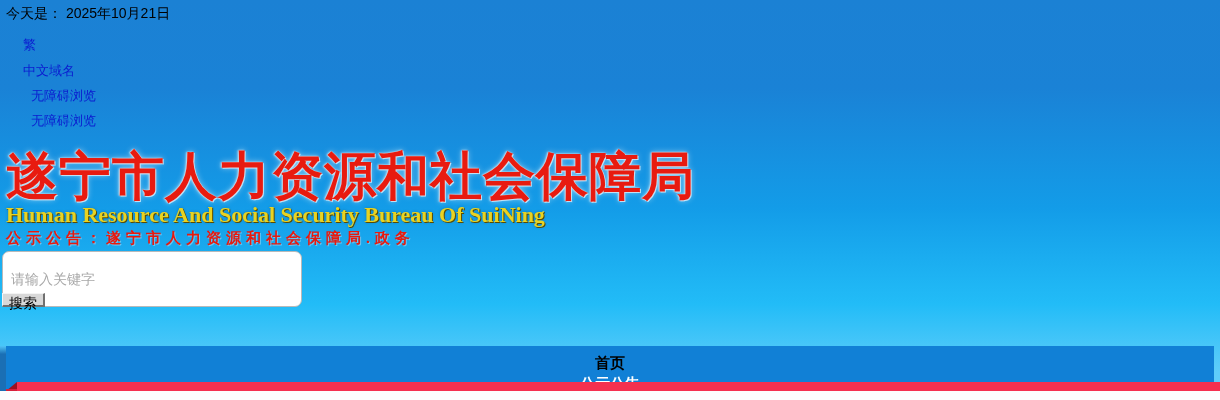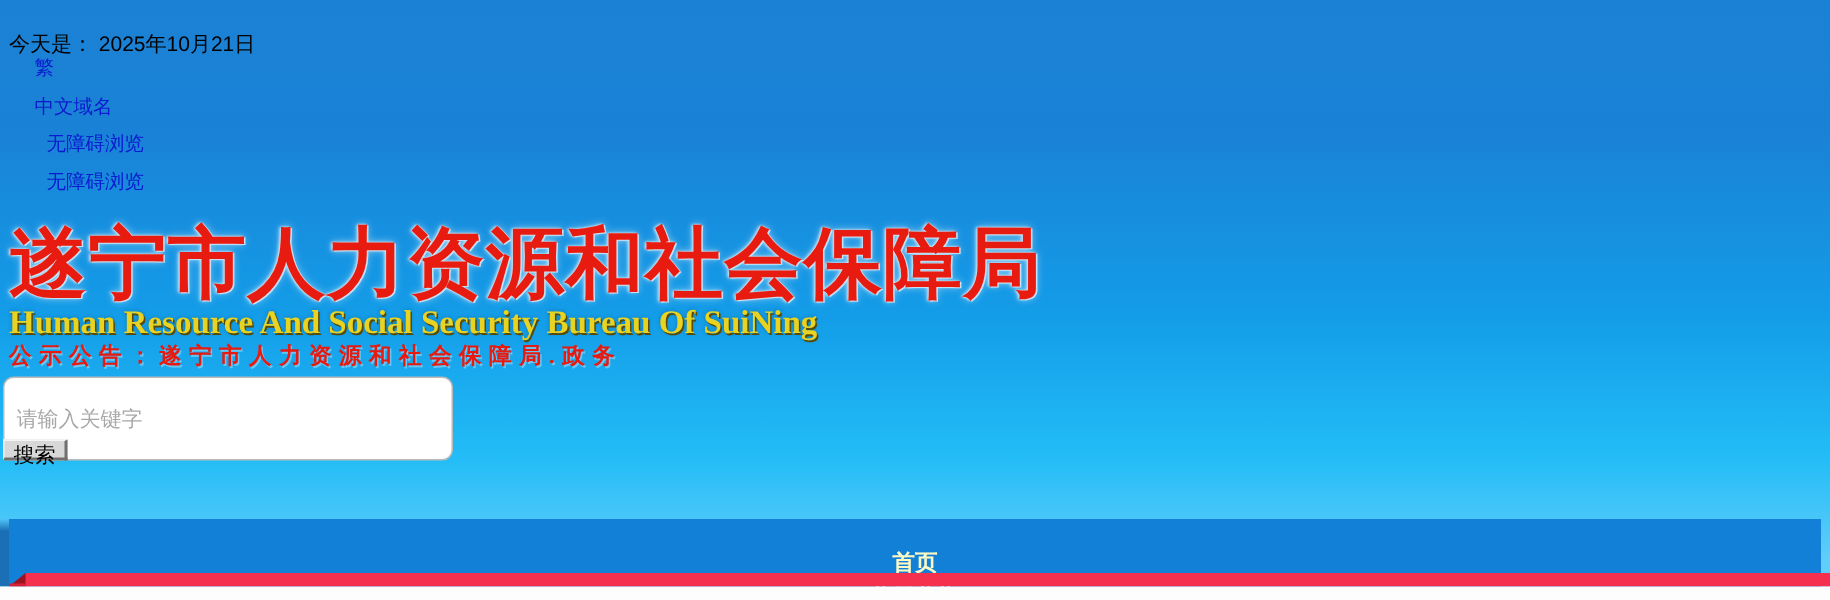--- a/index.html
+++ b/index.html
@@ -16,21 +16,21 @@
     position: relative;
     width: 1220px;
     height: 400px;
     background: linear-gradient(to bottom, #1b81d4 0%, #1a82d6 22%, #139ce8 52%, #22bcf7 76%, #5fcdfa 93%, #66cdfa 100%);
     overflow: hidden;
   }
   
   .date-line {
     position: absolute;
     left: 6px;
-    top: 20px;
+    top: 4px;
     font-size: 14px;
     line-height: 18px;
     color: #000000;
     white-space: nowrap;
     font-family: "Liberation Sans", "DejaVu Sans", sans-serif;
     text-align: center;
   }
   
   .util-link {
     position: absolute;
@@ -146,21 +146,21 @@
   }
   .nav-item {
     display: block;
     font-size: 15px;
     font-weight: bold;
     line-height: 21px;
     text-decoration: none;
     white-space: nowrap;
     font-family: "Liberation Sans", "DejaVu Sans", sans-serif;
   }
-  .nav-item.home { color: #fef9c3; padding-top: 19px; }
+  .nav-item.home { color: #000000; padding-top: 6px; }
   .nav-item.plain { color: #ffffff; }
 
   
   .red-strip {
     position: absolute;
     left: 17px;
     top: 382px;
     width: 1203px;
     height: 9px;
     background: #f5304f;

